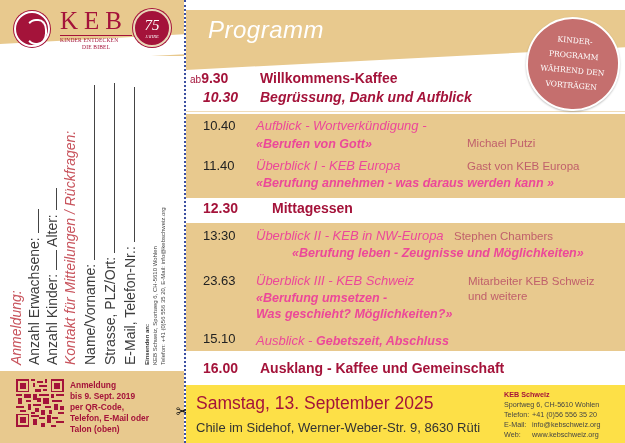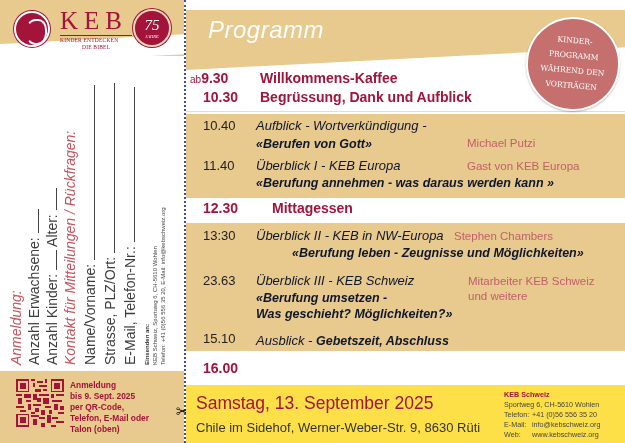--- a/index.html
+++ b/index.html
@@ -45,21 +45,21 @@
   .header-band { position: absolute; left: 0; top: 0; width: 439px; height: 60px; background: #e8c98e; clip-path: polygon(0 0, 100% 0, 100% 62%, 0 100%); }
   .title { position: absolute; left: 22px; top: 6px; font-size: 24px; font-style: italic; color: #fff; letter-spacing: 0.5px; }
 
   .badge { position: absolute; left: 340px; top: 7px; width: 94px; height: 94px; border-radius: 50%; background: #c56f6e; border: 2px solid #fff; box-shadow: 0 1px 2px rgba(0,0,0,0.25); color: #fff; text-align: center; font-family: "DejaVu Serif", serif; font-size: 7.6px; line-height: 15px; padding-top: 14px; transform: rotate(5deg); }
   .badge span { display: block; }
 
   .row { position: absolute; left: 0; width: 439px; }
   .time { position: absolute; font-size: 13px; color: #222; }
   .time.hl { font-weight: bold; color: #a4133a; font-size: 14px; }
   .ab { font-size: 10px; font-weight: normal; }
-  .ev { position: absolute; white-space: nowrap; color: #0f172a; }
+  .ev { position: absolute; white-space: nowrap; color: #ec4899; }
   .ev.hl { font-weight: bold; color: #a4133a; font-size: 14px; }
   .ev.it { font-style: italic; font-size: 13px; }
   .ev.bi { font-style: italic; font-weight: bold; font-size: 12.5px; }
   .spk { position: absolute; color: #c0606b; font-size: 11.5px; white-space: nowrap; }
 
   .band { position: absolute; left: 0; width: 439px; background: #e8c98e; }
   .thin-line { position: absolute; left: 0; width: 439px; height: 1px; background: #f0dcb8; }
 
   .footer { position: absolute; left: 0; top: 375px; width: 439px; height: 68px; background: #fde047; padding-left: 36px; }
   .date { position: absolute; left: 10px; top: 8px; font-size: 17.5px; color: #a4133a; white-space: nowrap; }
@@ -168,21 +168,21 @@
             <rect x="12" y="20" width="3" height="1"></rect>
             <rect x="16" y="19" width="2" height="4"></rect>
             <rect x="19" y="20" width="3" height="1"></rect>
             <rect x="21" y="22" width="4" height="1"></rect>
             <rect x="13" y="23" width="2" height="2"></rect>
             <rect x="18" y="24" width="3" height="1"></rect>
         </g>
       </svg>
       <div class="qr-note">
         <div>Anmeldung</div>
-        <div>bis 9. Sept. 2025</div>
+        <div>bis 9. Sept. 2019</div>
         <div>per QR-Code,</div>
         <div>Telefon, E-Mail oder</div>
         <div>Talon (oben)</div>
       </div>
     </div>
   </div>
 
   <div class="cutline"></div>
   <div class="scissors">✂</div>
 
@@ -190,21 +190,21 @@
     <div class="header-band"></div>
     <div class="title">Programm</div>
 
     <div class="row" style="top:60px;height:20px;">
       <div class="time hl" style="left:4px;top:0;">
         <span class="ab">ab</span><span>9.30</span>
       </div>
       <div class="ev hl" style="left:74px;top:0;">Willkommens-Kaffee</div>
     </div>
 
-    <div class="row" style="top:79px;height:20px;">
+    <div class="row" style="top:79px;height:20px;font-style:italic;">
       <div class="time hl" style="left:17px;top:0;">10.30</div>
       <div class="ev hl" style="left:74px;top:0;">Begrüssung, Dank und Aufblick</div>
     </div>
     <div class="thin-line" style="top:101px;"></div>
 
     <div class="band" style="top:104px;height:84px;"></div>
 
     <div class="row" style="top:108px;height:38px;">
       <div class="time" style="left:17px;top:0;">10.40</div>
       <div class="ev it" style="left:70px;top:0;">Aufblick - Wortverkündigung -</div>
@@ -244,20 +244,21 @@
 
     <div class="row" style="top:321px;height:18px;">
       <div class="time" style="left:17px;top:0;">15.10</div>
       <div class="ev" style="left:70px;top:0;">
         <span style="font-style:italic;font-size:13px;">Ausblick - </span><span style="font-style:italic;font-weight:bold;font-size:12.5px;">Gebetszeit, Abschluss</span>
       </div>
     </div>
 
     <div class="row" style="top:350px;height:20px;">
       <div class="time hl" style="left:17px;top:0;">16.00</div>
+      <div class="ev hl" style="left:74px;top:0;">Ausklang - Kaffee und Gemeinschaft</div>
     </div>
 
     <div class="badge">
       <span>KINDER-</span>
       <span>PROGRAMM</span>
       <span>WÄHREND DEN</span>
       <span>VORTRÄGEN</span>
     </div>
 
     <div class="footer">

